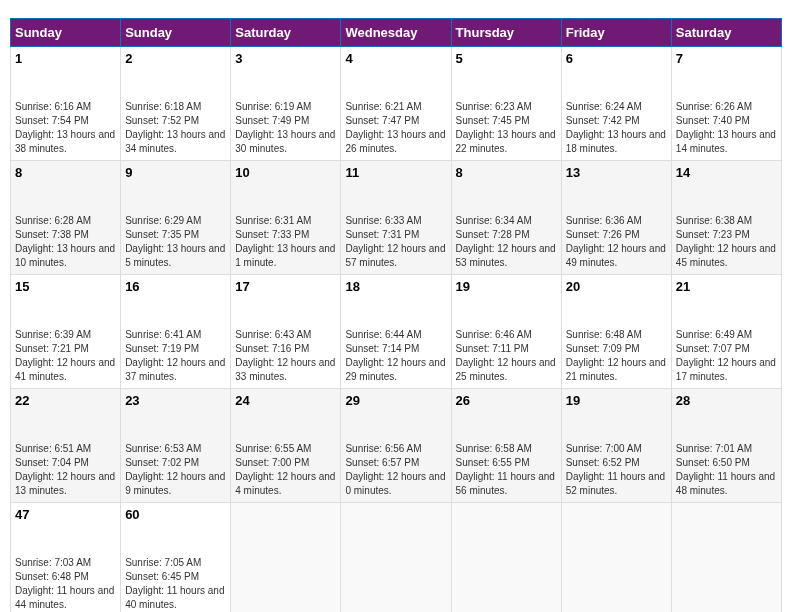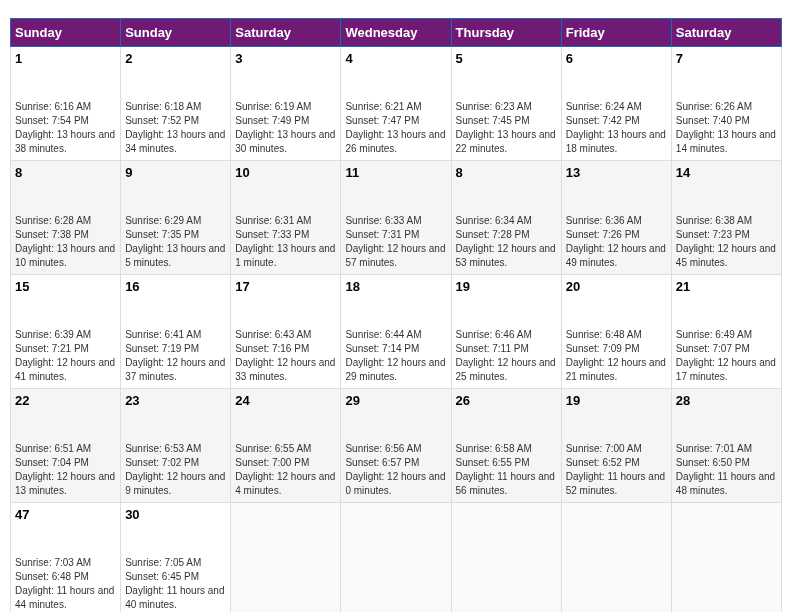--- a/index.html
+++ b/index.html
@@ -347,21 +347,21 @@
       <tr>
         <td>
         <span class="day-num">47</span>
         <div class="day-info">
           Sunrise: 7:03 AM<br>
           Sunset: 6:48 PM<br>
           Daylight: 11 hours and 44 minutes.
         </div>
       </td>
         <td>
-        <span class="day-num">30</span>
+        <span class="day-num">60</span>
         <div class="day-info">
           Sunrise: 7:05 AM<br>
           Sunset: 6:45 PM<br>
           Daylight: 11 hours and 40 minutes.
         </div>
       </td>
         <td class="empty-cell"></td>
         <td class="empty-cell"></td>
         <td class="empty-cell"></td>
         <td class="empty-cell"></td>

